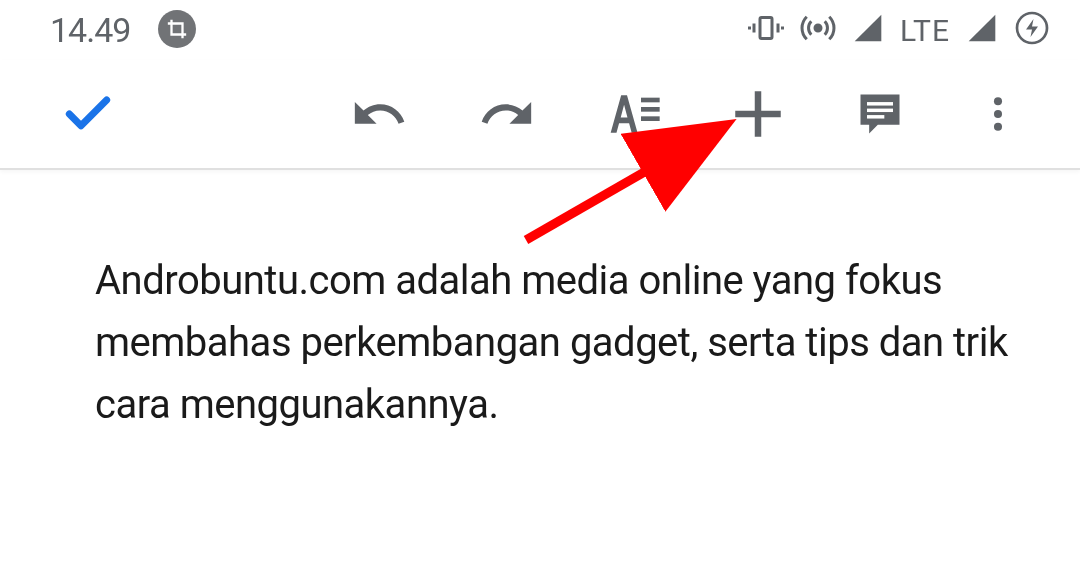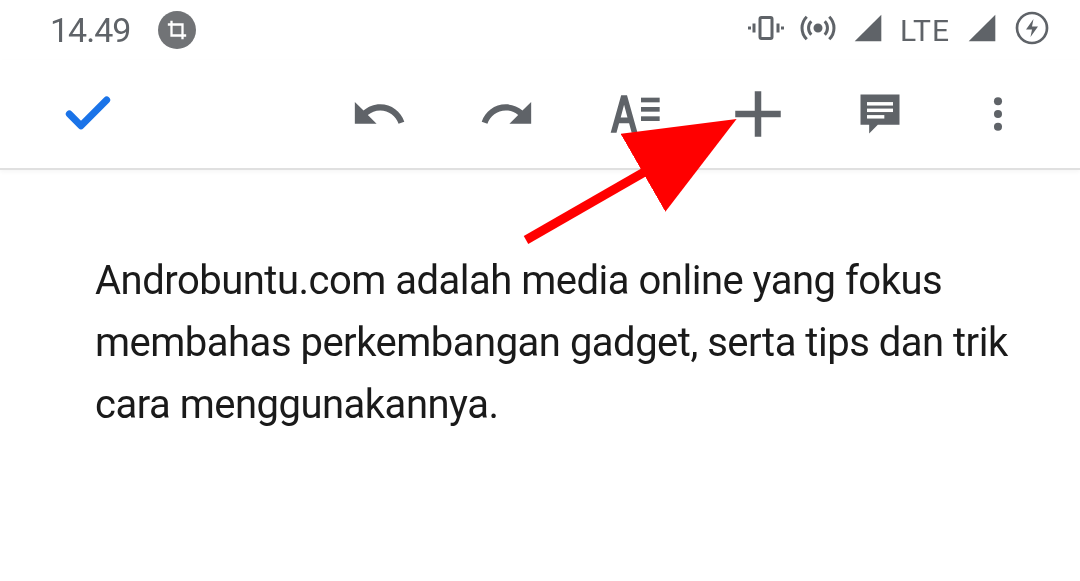--- a/index.html
+++ b/index.html
@@ -12,21 +12,21 @@
       position: relative;
     }
     .status-bar {
       height: 60px;
       display: flex;
       align-items: center;
       justify-content: space-between;
       padding: 0 30px 0 50px;
       color: #5f6368;
     }
-    .status-left { display: flex; align-items: center; gap: 28px; }
+    .status-left { display: flex; gap: 28px; }
     .status-right { display: flex; align-items: center; gap: 16px; }
     .status-time { font-size: 34px; font-weight: 400; letter-spacing: -1px; }
     .status-crop-icon {
       width: 38px; height: 38px; border-radius: 50%;
       background: #717376;
       display: flex; align-items: center; justify-content: center;
       color: #fff;
     }
     .lte-text { font-size: 30px; font-weight: 400; letter-spacing: 1px; }
     .toolbar {

